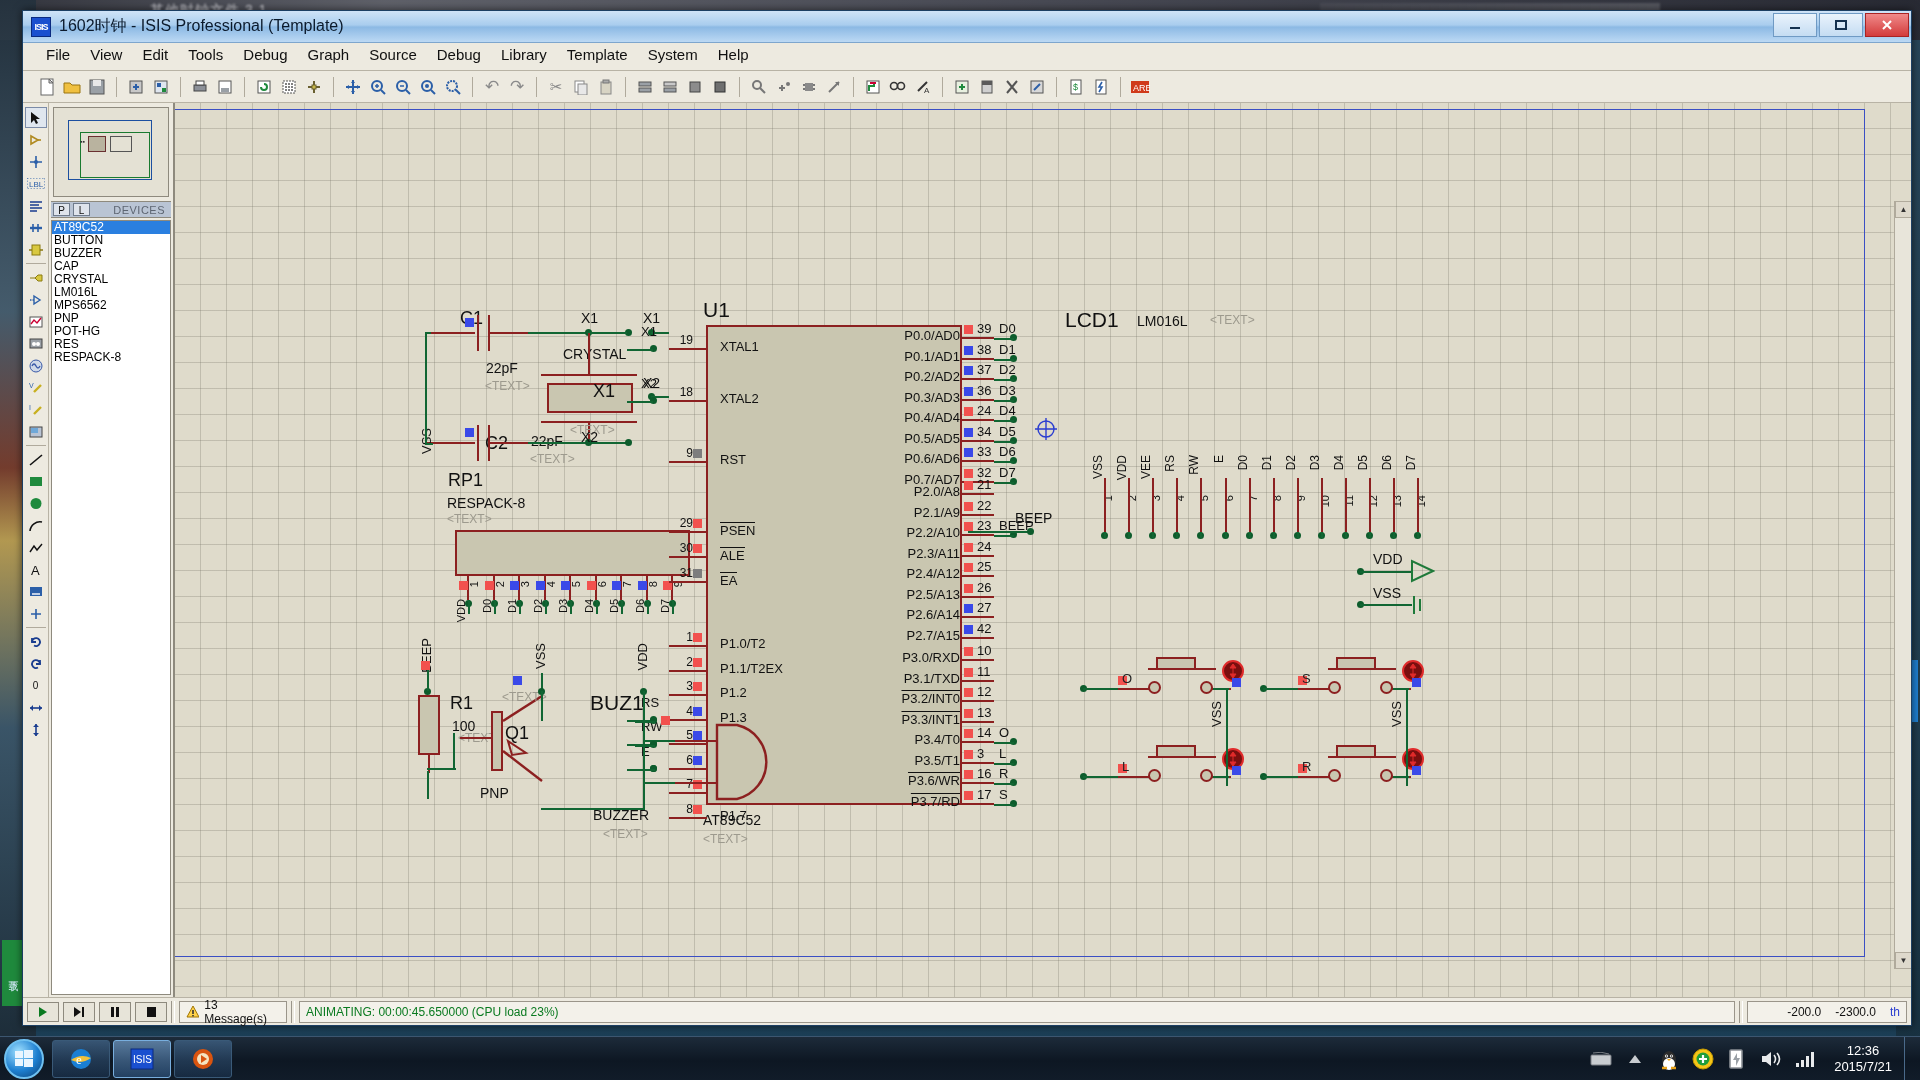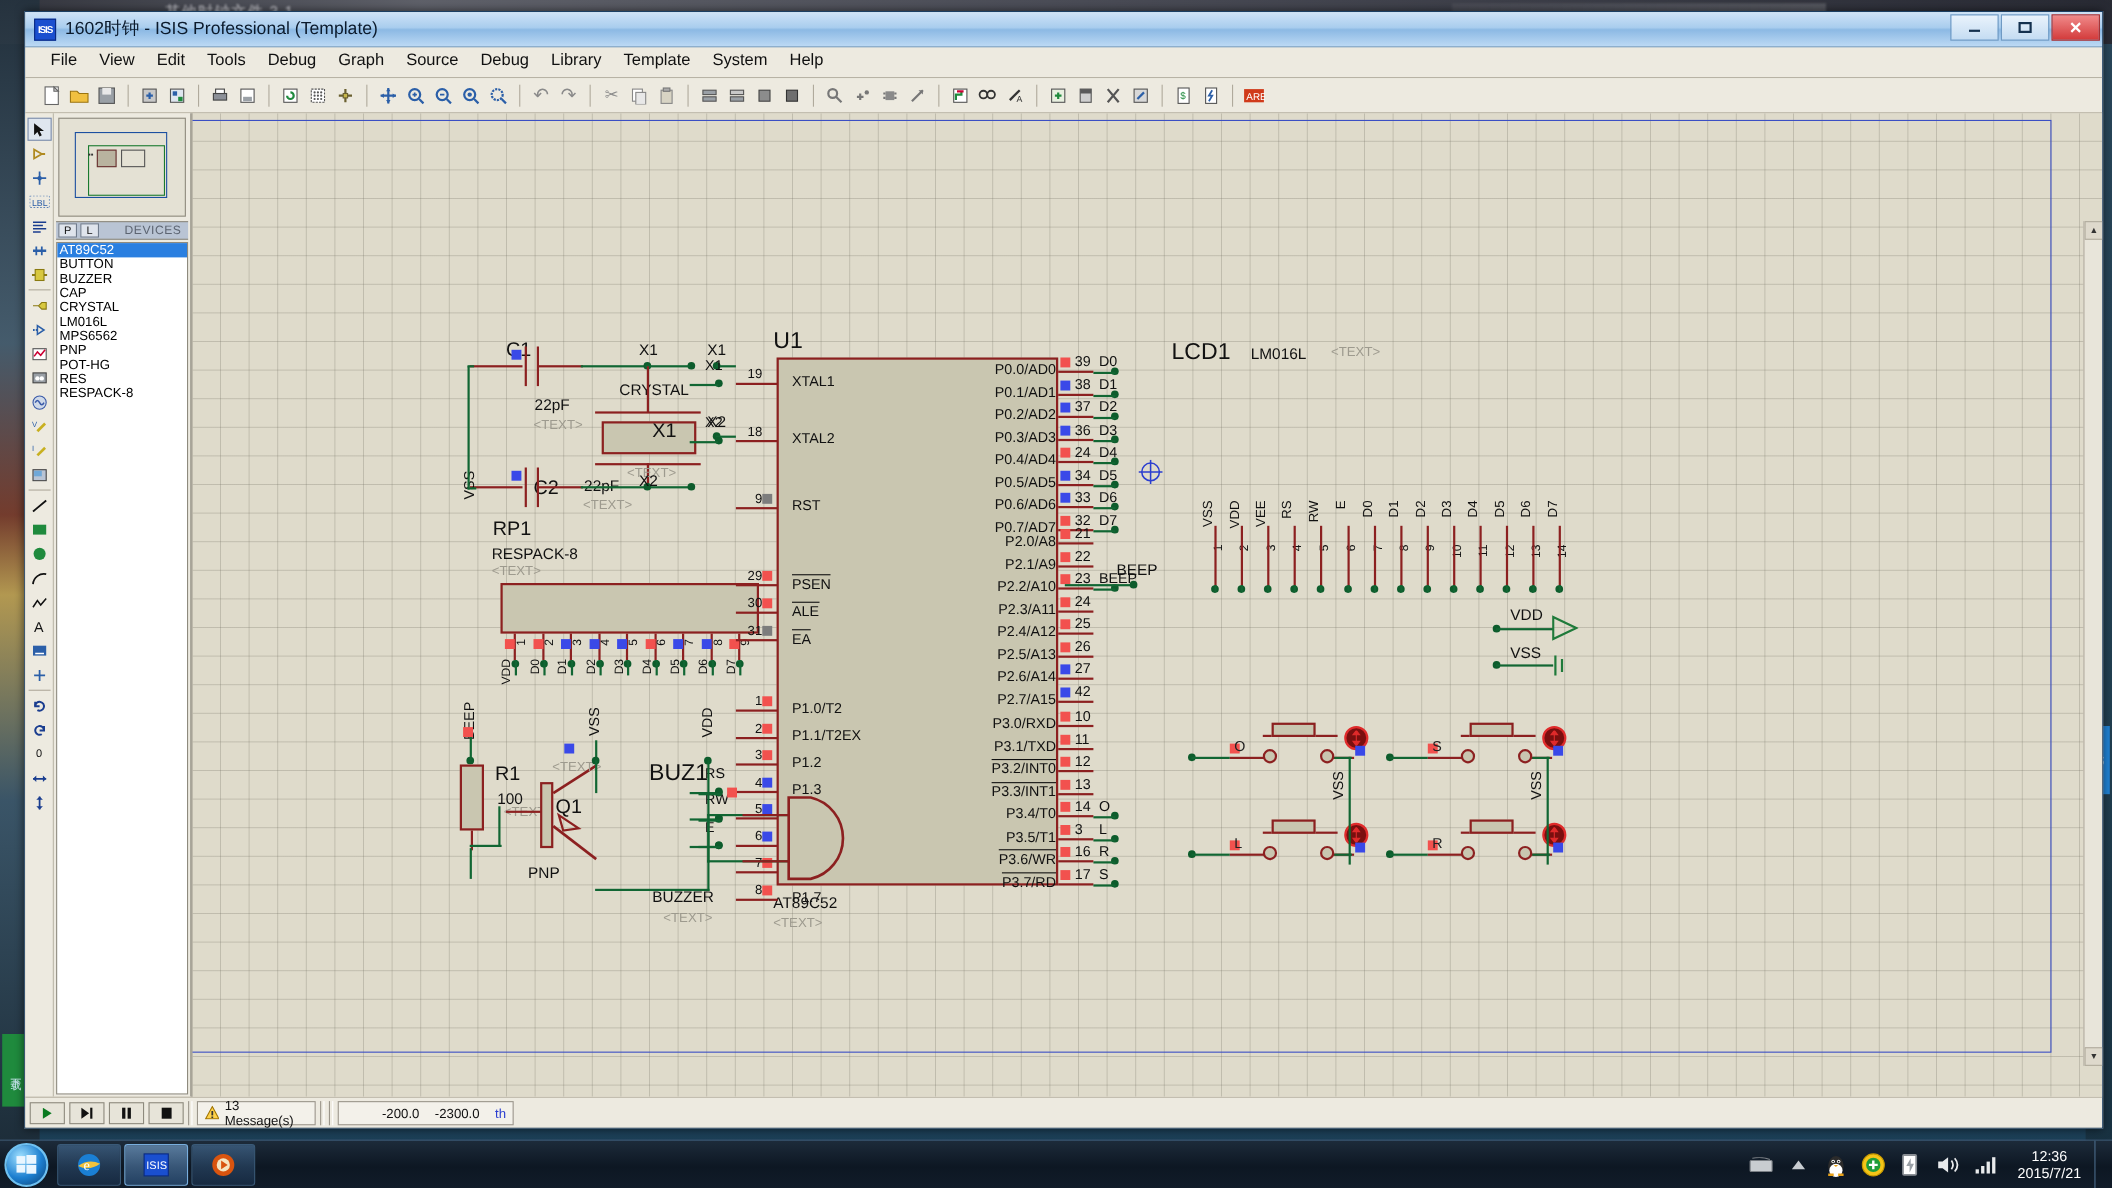--- a/index.html
+++ b/index.html
@@ -1317,20 +1317,21 @@
     <div class="sb-sep"></div>
     <div class="status-cell" style="width:108px">
       <svg width="14" height="13" style="margin-right:5px">
           <path d="M7 1 L13 12 L1 12 Z" fill="#ffd24a" stroke="#a07400"></path>
           <rect x="6.2" y="5" width="1.6" height="4" fill="#333"></rect>
           <rect x="6.2" y="10" width="1.6" height="1.4" fill="#333"></rect>
         </svg>
       <span>13 Message(s)</span>
     </div>
     <div class="sb-sep"></div>
+    <div class="status-cell" id="status-anim" style="flex:1">ANIMATING: 00:00:45.650000 (CPU load 23%)</div>
     <div class="sb-sep"></div>
     <div class="status-cell" style="width:160px;justify-content:flex-end;gap:14px">
       <span>-200.0</span>
       <span>-2300.0</span>
       <span style="color:#2b3ed0">th</span>
     </div>
   </div>
 </div>
 
 <div id="taskbar">

